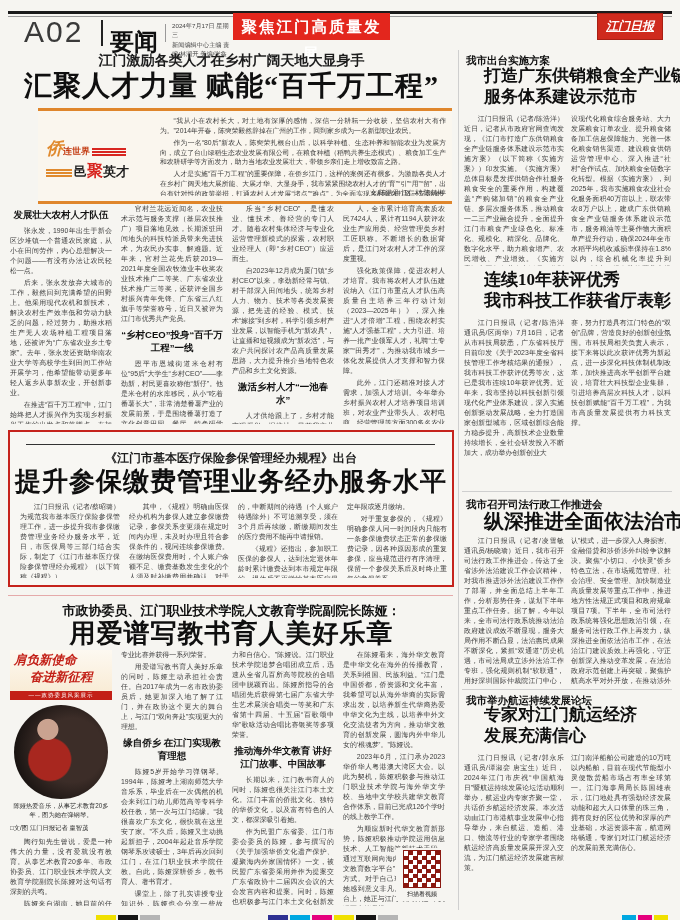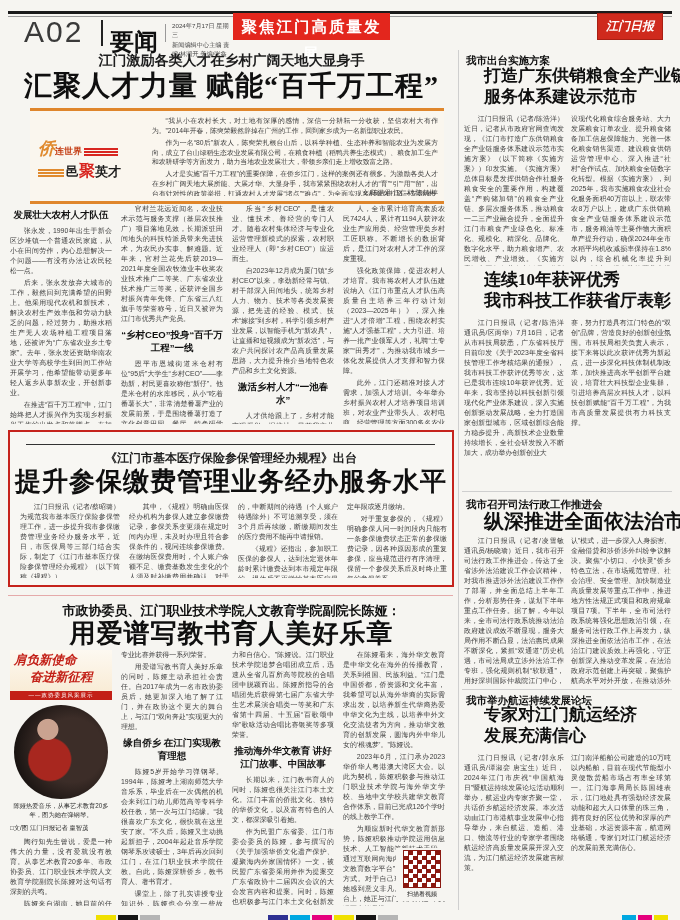--- a/index.html
+++ b/index.html
@@ -9,21 +9,21 @@
   .serif{font-family:"Liberation Serif","DejaVu Serif",serif;}
   .center{text-align:center;}
   .kicker{font-weight:600;color:#1d1d1d;}
   .headline{font-weight:800;color:#0f0f0f;letter-spacing:1px;}
   .col{overflow:hidden;}
   .p{font-size:6.9px;line-height:1.45;text-align:justify;color:#3c3c3c;text-indent:2em;margin:0 0 2px 0;}
   .pn{text-indent:0;}
   .sh{font-size:9.5px;font-weight:700;color:#111;text-align:center;line-height:1.35;margin:5px 0 4px 0;}
   .rline{background:#cfcfcf;}
   .banner{background:#e3261d;color:#fff;font-weight:800;text-align:center;letter-spacing:2px;}
-  .masthead{background:#cf2a1d;border:1px solid #a81f14;color:#fff;font-style:italic;font-weight:700;text-align:center;font-family:"Liberation Serif","DejaVu Serif",serif;}
+  .masthead{background:#cf2a1d;border:1px solid #a81f14;color:#fff;font-style:italic;font-weight:700;text-align:center;font-family:"Liberation Serif","DejaVu Serif",serif;text-decoration:underline;}
   .introbox{border-top:3px solid #df862c;border-bottom:3px solid #df862c;background:#faf6ee;}
   .introbox .p{font-size:6.8px;}
   .il1{font-size:9px;color:#c33a10;font-weight:700;white-space:nowrap;}
   .il-big{font-size:17px;color:#e08a2e;font-style:italic;font-family:"Liberation Serif",serif;}
   .il-bars{display:inline-block;width:34px;height:8px;vertical-align:middle;margin-left:2px;background:repeating-linear-gradient(180deg,#d82620 0 1.5px,transparent 1.5px 3px);}
   .il2{font-size:13px;font-weight:800;color:#1d1d1d;white-space:nowrap;margin-top:1px;}
   .il2 .red{color:#d82620;font-size:16px;font-family:"Liberation Serif",serif;}
   .il-bars2{display:inline-block;width:26px;height:8px;vertical-align:middle;margin-right:2px;background:repeating-linear-gradient(180deg,#e08a2e 0 1.5px,transparent 1.5px 3px);}
   .redbox{border:2.5px solid #c5231c;background:#f8f7f3;}
   .badge{position:relative;height:46px;background:linear-gradient(180deg,#fdf9f1,#f8e9d0);padding:2px 4px;overflow:hidden;}
@@ -60,21 +60,21 @@
     <div>新闻编辑中心主编 责编/林润开 美编/张鑫</div>
   </div>
   <div class="abs banner" style="left:233px;top:13px;width:157px;height:27px;line-height:27px;font-size:15.5px;">聚焦江门高质量发展</div>
   <div class="abs masthead" style="left:597px;top:13px;width:64px;height:25px;line-height:25px;font-size:12px;">江门日报</div>
 
   <div class="abs rline" style="left:458px;top:50px;width:1px;height:860px;"></div>
 
   <div class="abs center kicker serif" style="left:8px;top:52px;width:447px;font-size:14px;">江门激励各类人才在乡村广阔天地大显身手</div>
   <div class="abs center headline serif" style="left:8px;top:67px;width:447px;font-size:28px;">汇聚人才力量 赋能“百千万工程”</div>
 
-  <div class="abs introbox" style="left:30px;top:108px;width:414px;height:90px;">
+  <div class="abs introbox" style="left:38px;top:108px;width:414px;height:90px;">
     <div class="abs" style="left:8px;top:26px;width:108px;">
       <div class="il1"><span class="il-big">侨</span><span>连世界</span><span class="il-bars"></span></div>
       <div class="il2"><span class="il-bars2"></span><span>邑</span><span class="red">聚</span><span>英才</span></div>
     </div>
     <div class="abs col" style="left:122px;top:5px;width:286px;height:80px;">
       <p class="p">“我从小在农村长大，对土地有深厚的感情，深信一分耕耘一分收获，坚信农村大有作为。”2014年开春，陈奭荣毅然辞掉在广州的工作，回到家乡成为一名新型职业农民。</p>
       <p class="p">作为一名“80后”新农人，陈奭荣扎根台山后，以科学种植、生态种养和智能农业为发展方向，成立了台山绿稻生态农业发展有限公司，在粮食种植（稻鸭共养生态模式）、粮食加工生产和农耕研学等方面发力，助力当地农业发展壮大，带领乡亲们走上增收致富之路。</p>
       <p class="p">人才是实施“百千万工程”的重要保障，在侨乡江门，这样的案例还有很多。为激励各类人才在乡村广阔天地大展所能、大展才华、大显身手，我市紧紧围绕农村人才的“育”“引”“用”“留”，出台有针对性的政策举措，打通农村人才发展“堵点”“难点”，为全面实现乡村振兴打造一支高水平农村人才队伍，将人才势能转化为发展动能，助力“百千万工程”加力提速。</p>
     </div>
     <div class="abs" style="right:8px;bottom:3px;font-size:6.8px;color:#333;">文/陈浩君 江仁材 陈鹤彬</div>

